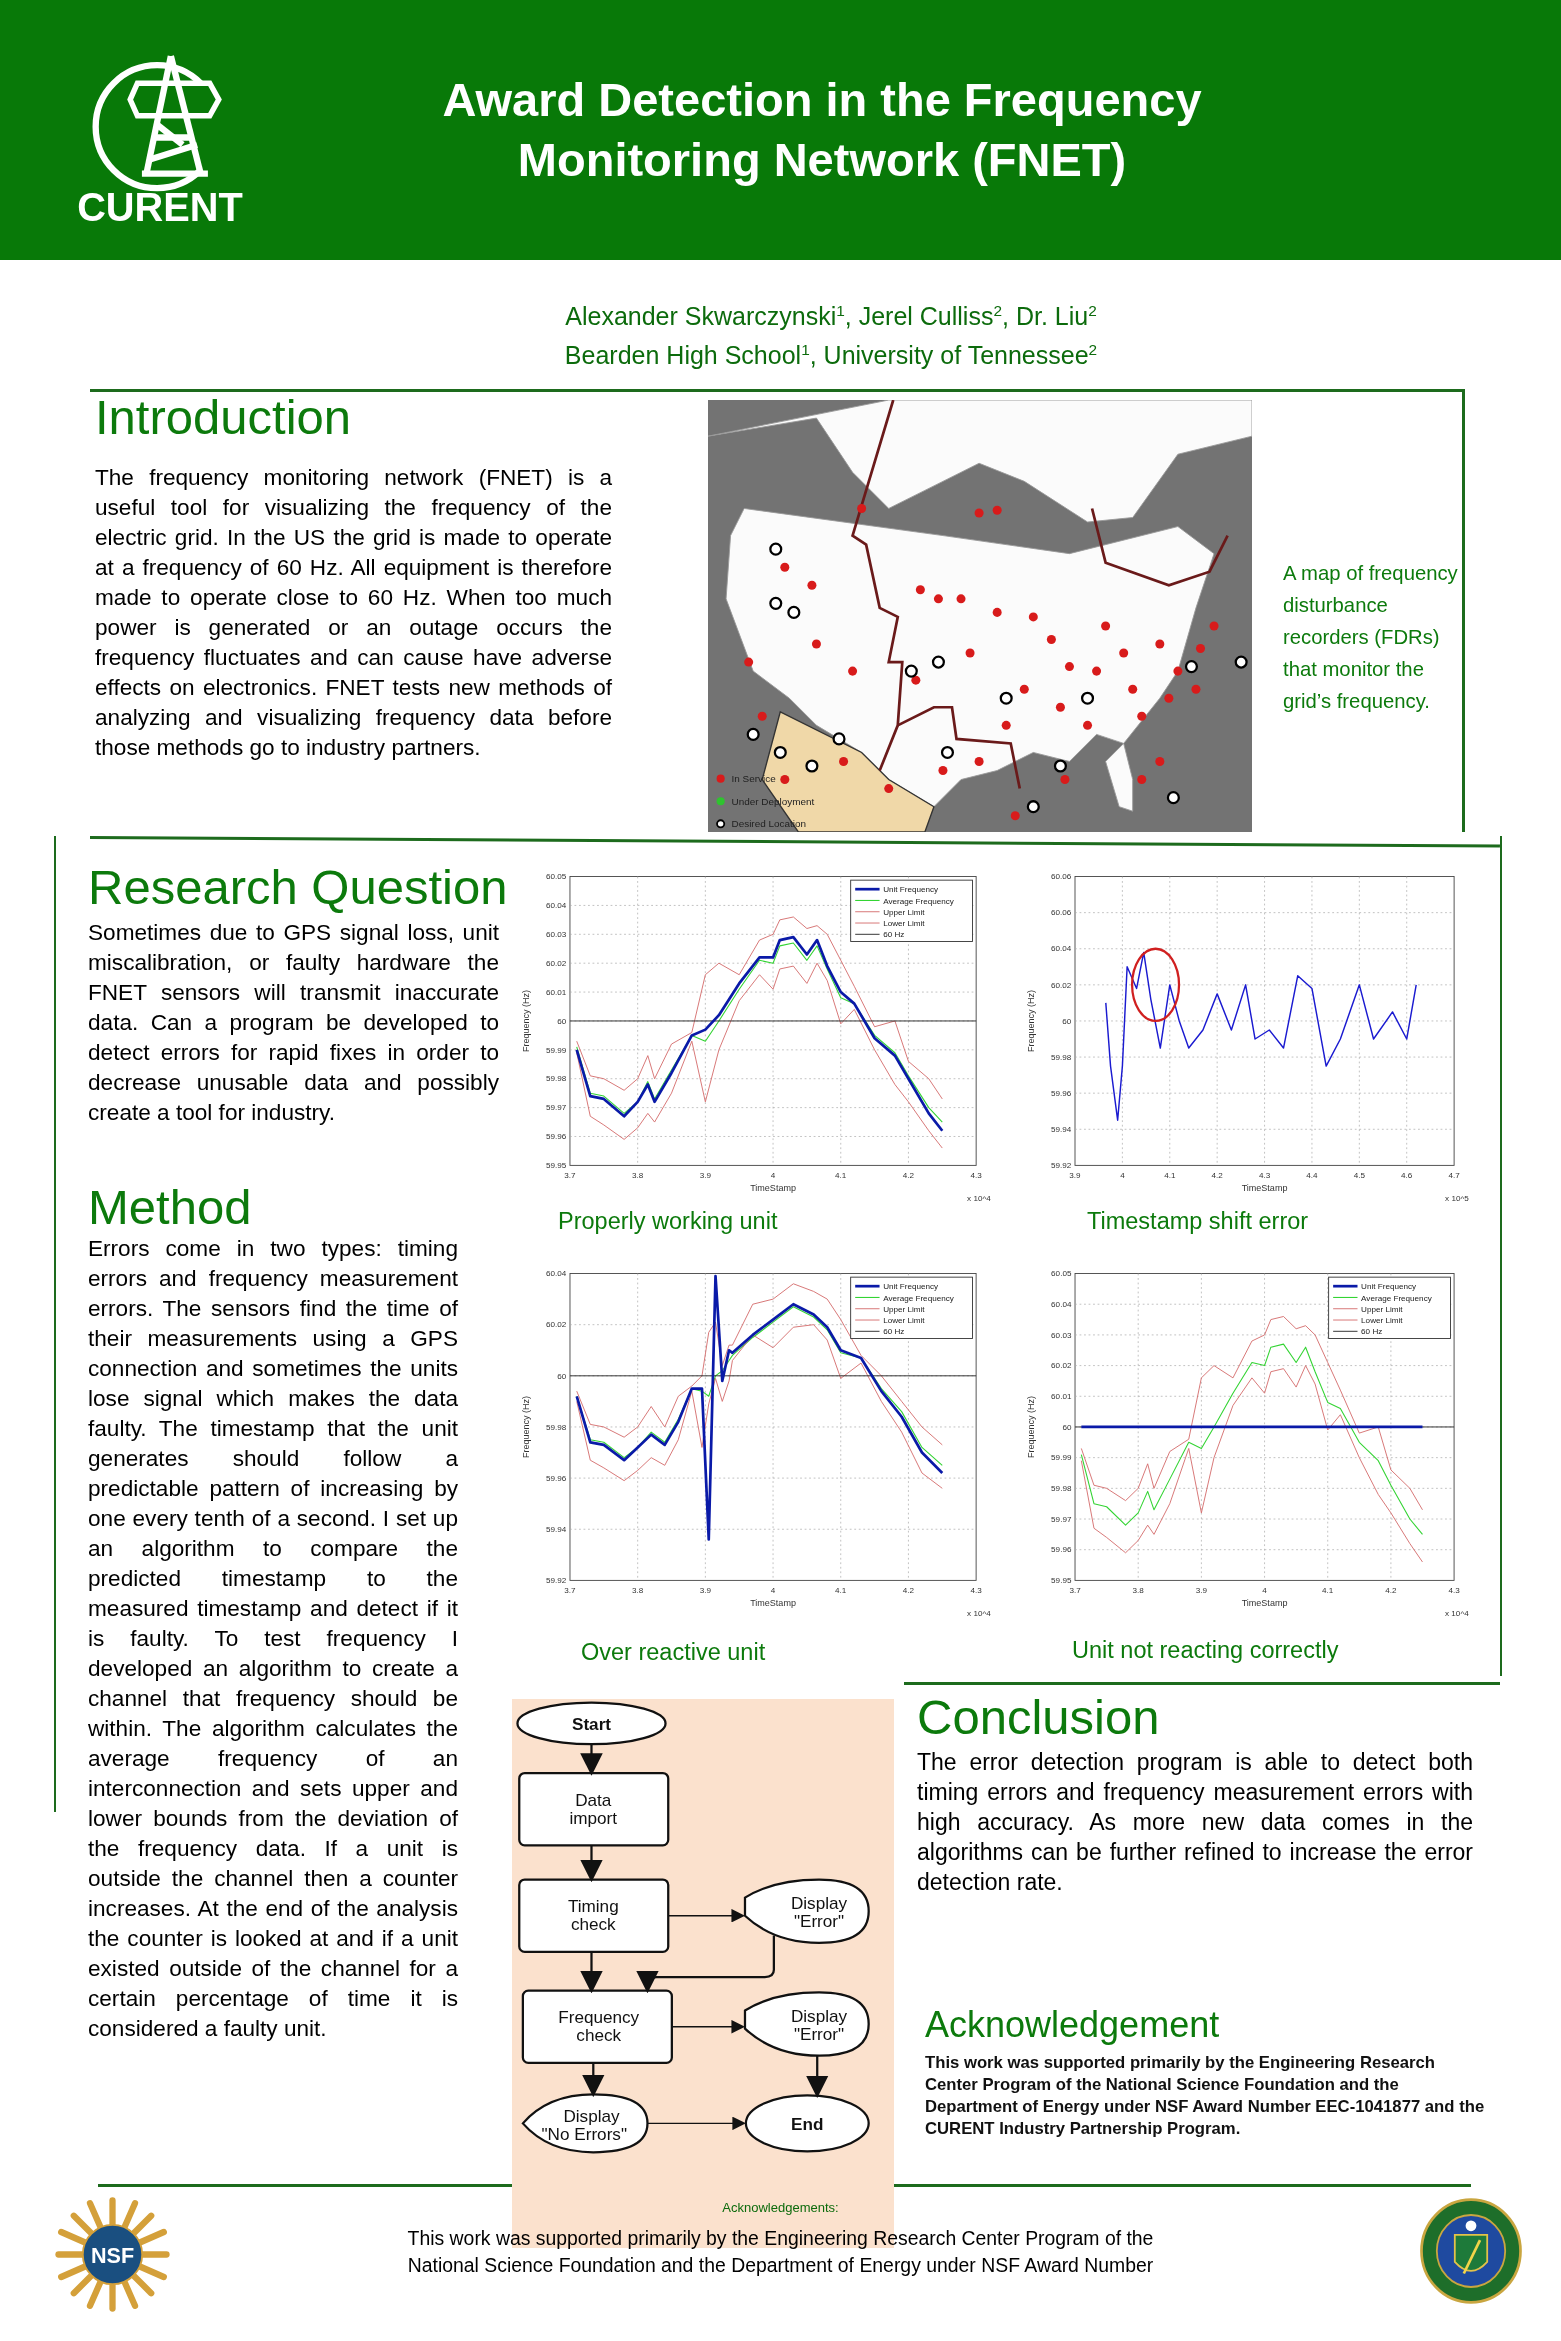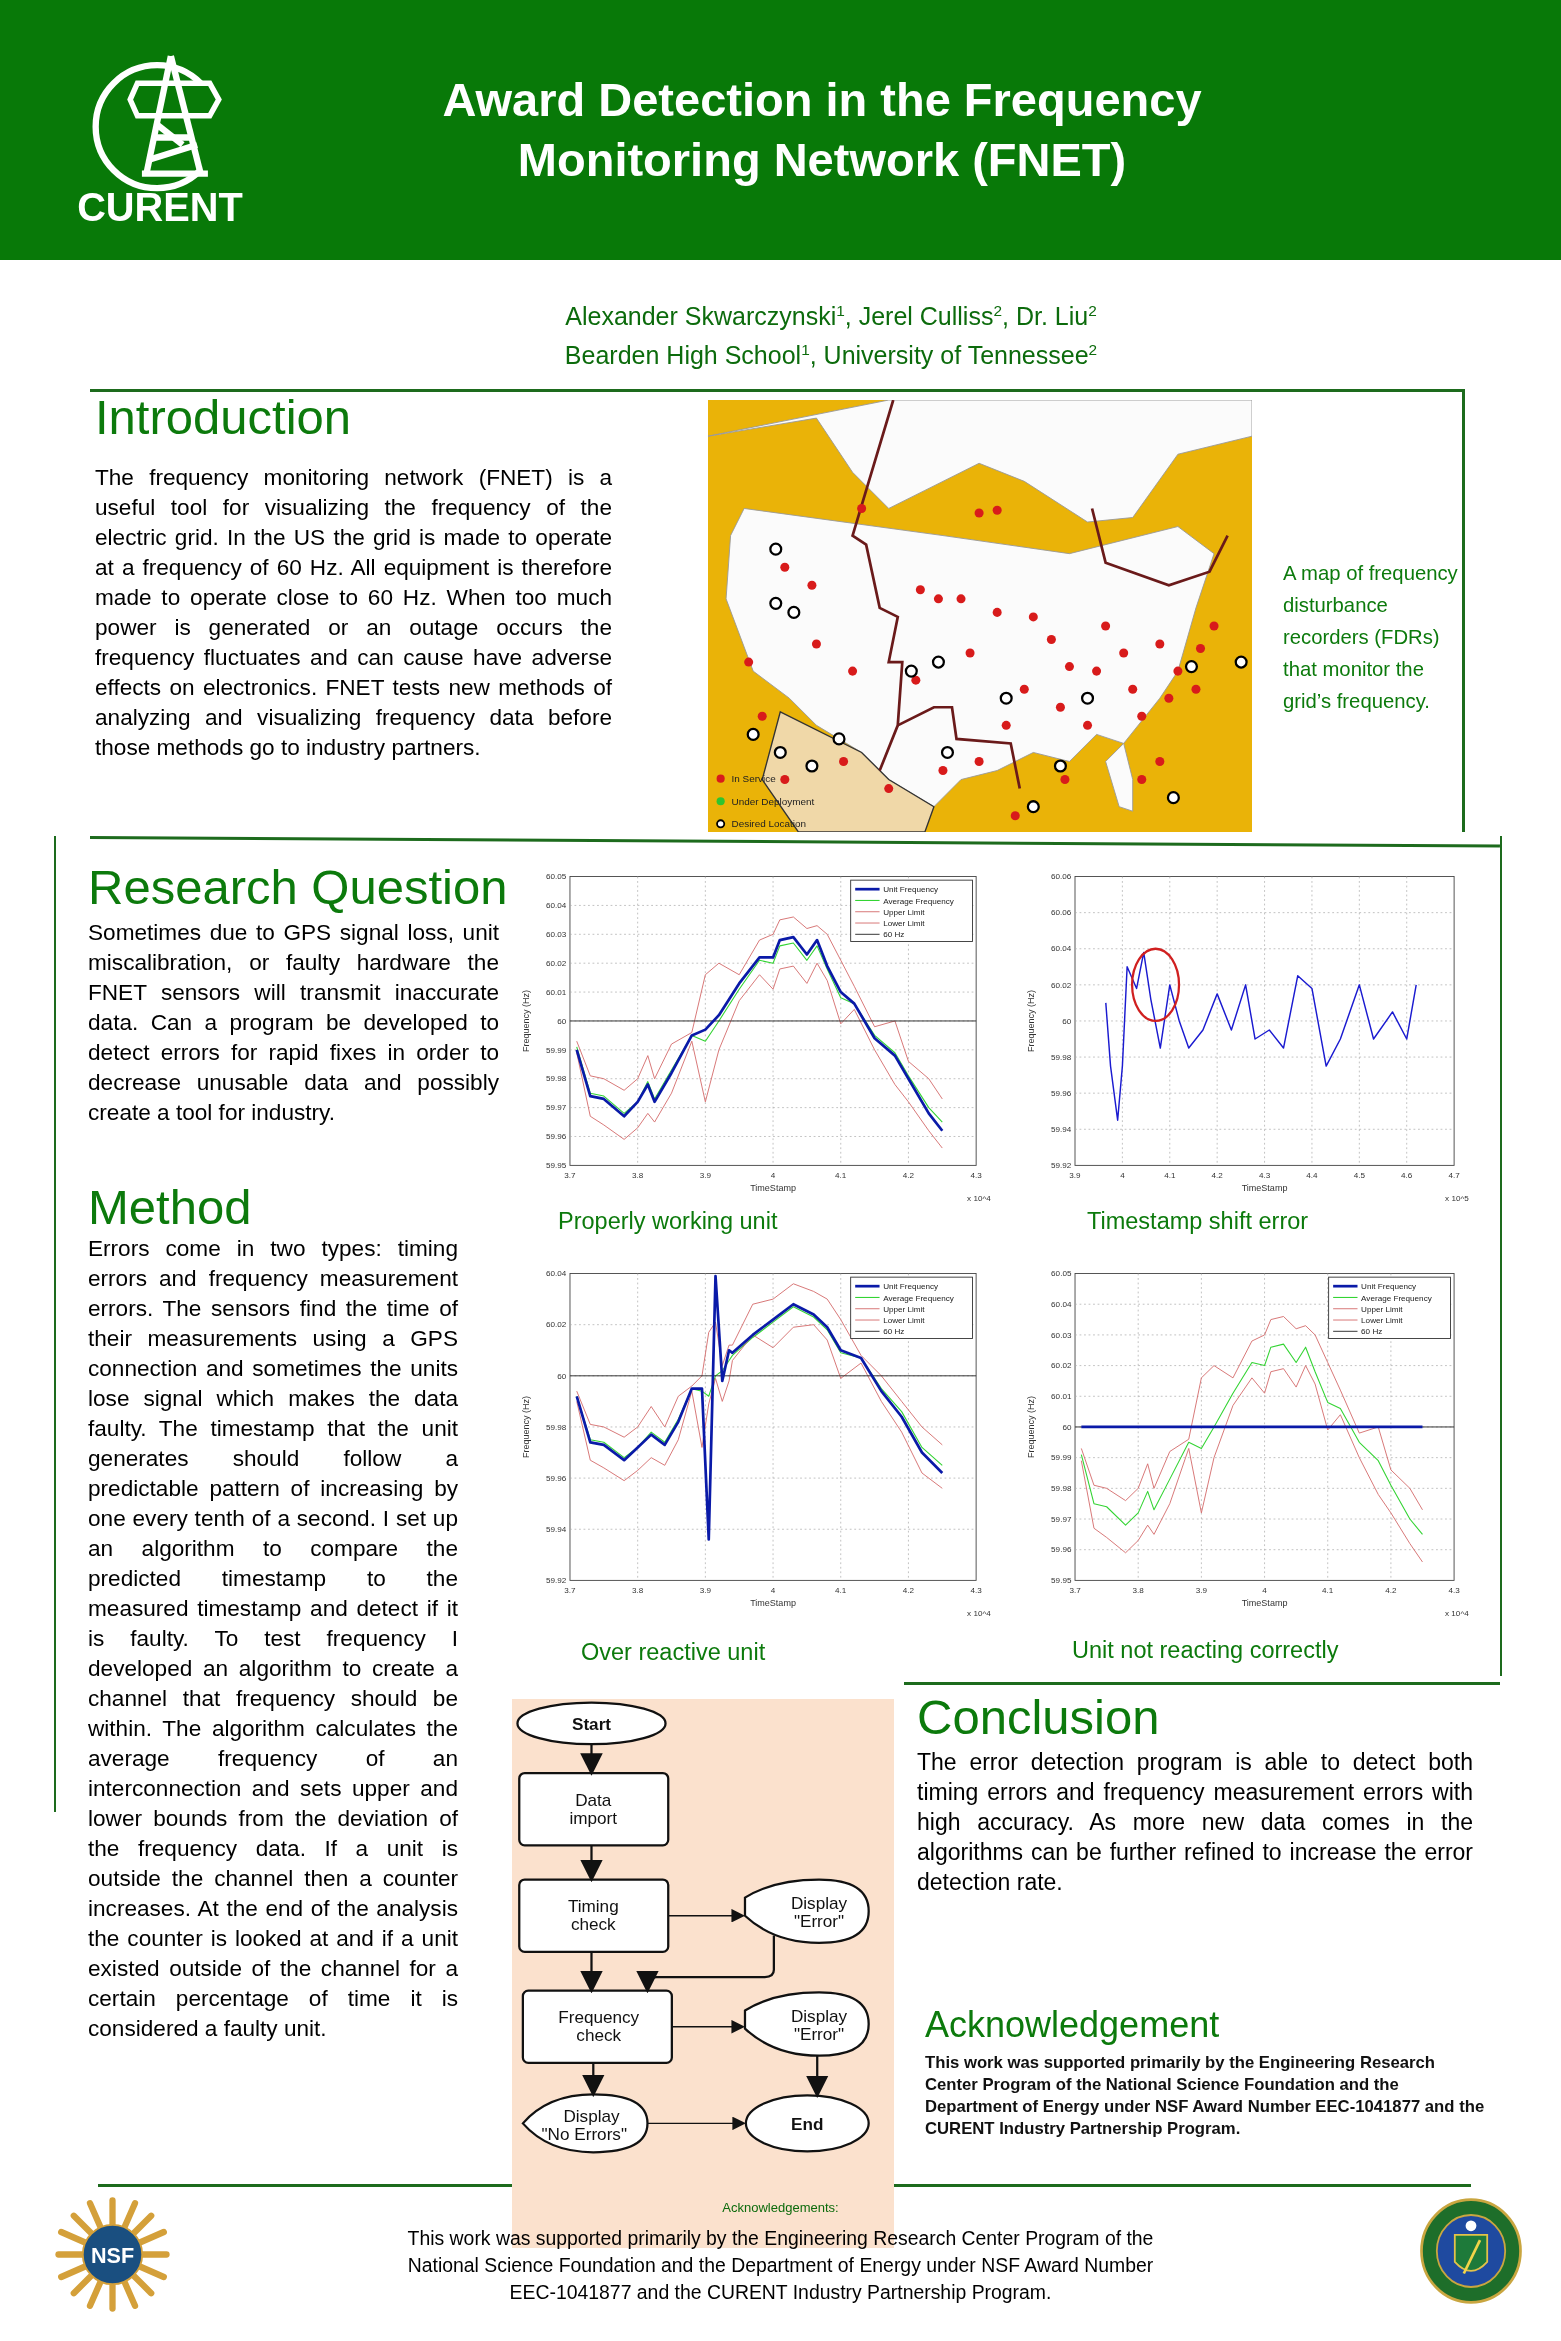--- a/index.html
+++ b/index.html
@@ -64,21 +64,21 @@
 <div class="abs vr" style="left:1462px; top:389px; height:443px;"></div>
 <div class="abs hr" style="left:90px; top:836px; width:1410px; transform:rotate(0.35deg); transform-origin:left;"></div>
 <div class="abs vr" style="left:1500px; top:836px; height:840px; width:1.8px;"></div>
 <div class="abs vr" style="left:54px; top:836px; height:976px; width:1.8px;"></div>
 <div class="abs hr" style="left:904px; top:1682px; width:596px;"></div>
 <div class="abs hr" style="left:98px; top:2184px; width:1373px;"></div>
 
 <div class="abs h2" style="left:95px; top:390px;">Introduction</div>
 <div class="abs body-text" style="left:95px; top:463px; width:517px;">The frequency monitoring network (FNET) is a useful tool for visualizing the frequency of the electric grid.  In the US the grid is made to operate at a frequency of 60 Hz. All equipment is therefore made to operate close to 60 Hz. When too much power is generated or an outage occurs the frequency fluctuates and can cause have adverse effects on electronics. FNET tests new methods of analyzing and visualizing frequency data before those methods go to industry partners.</div>
 
-<div class="abs" style="left:708px; top:400px; width:544px; height:432px; background:#eab308;">
+<div class="abs" style="left:708px; top:400px; width:544px; height:432px; background:#737373;">
   <svg width="544" height="432" viewBox="0 0 602 478">
 
     <path d="M0 40 L200 0 L602 0 L602 40 L520 60 L470 130 L420 135 L350 90 L300 70 L240 100 L200 120 L160 80 L120 20 L60 30 Z" fill="#fbfbfb" stroke="#999" stroke-width="1"></path>
     <path d="M40 120 L260 150 L400 170 L520 140 L560 170 L540 230 L520 300 L500 330 L460 380 L430 370 L400 400 L360 390 L320 410 L280 420 L250 450 L200 420 L170 390 L120 360 L90 330 L50 300 L20 220 L25 150 Z" fill="#fbfbfb" stroke="#999" stroke-width="1"></path>
     <path d="M460 380 L470 420 L470 455 L455 450 L440 400 Z" fill="#fbfbfb" stroke="#999" stroke-width="1"></path>
     <path d="M80 345 L170 390 L200 420 L250 450 L240 478 L100 478 L60 420 Z" fill="#f0d8a8" stroke="#333" stroke-width="1.5"></path>
 
     <g fill="none" stroke="#6a1a1a" stroke-width="3">
       <path d="M205 0 L160 150 L175 160 L190 230 L210 240 L200 290 L215 290 L210 360 L190 410"></path>
       <path d="M210 360 L250 340 L270 340 L275 375 L335 380 L345 430"></path>
@@ -451,21 +451,20 @@
         <line x1="65" y1="65" x2="122" y2="90"></line>
     </g>
     <circle cx="65" cy="65" r="33" fill="#1a4f80" stroke="#d4a03a" stroke-width="2"></circle>
     <text x="65" y="74" text-anchor="middle" fill="#fff" font-size="24" font-weight="bold" font-family="Liberation Serif, serif">NSF</text>
   </svg>
 </div>
 <div class="abs foot-title" style="left:0; top:2200px; width:1561px;">Acknowledgements:</div>
 <div class="abs foot-text" style="left:0; top:2225px; width:1561px;">
   <div>This work was supported primarily by the Engineering Research Center Program of the</div>
   <div>National Science Foundation and the Department of Energy under NSF Award Number</div>
-  <div>EEC-1041877 and the CURENT Industry Partnership Program.</div>
 </div>
 <div class="abs" style="left:1417px; top:2197px; width:108px; height:108px;">
   <svg width="108" height="108" viewBox="0 0 120 120">
     <ellipse cx="60" cy="60" rx="55" ry="57" fill="#1e6e2a" stroke="#c9a640" stroke-width="3"></ellipse>
     <ellipse cx="60" cy="60" rx="38" ry="40" fill="#1f4aa0" stroke="#c9a640" stroke-width="2"></ellipse>
     <path d="M42 42 L78 42 L78 72 Q60 92 42 72 Z" fill="#1e7a3a" stroke="#e2c24a" stroke-width="2"></path>
     <path d="M52 85 L70 48" stroke="#f2d44a" stroke-width="3"></path>
     <circle cx="60" cy="32" r="6" fill="#fff"></circle>
   </svg>
 </div>

